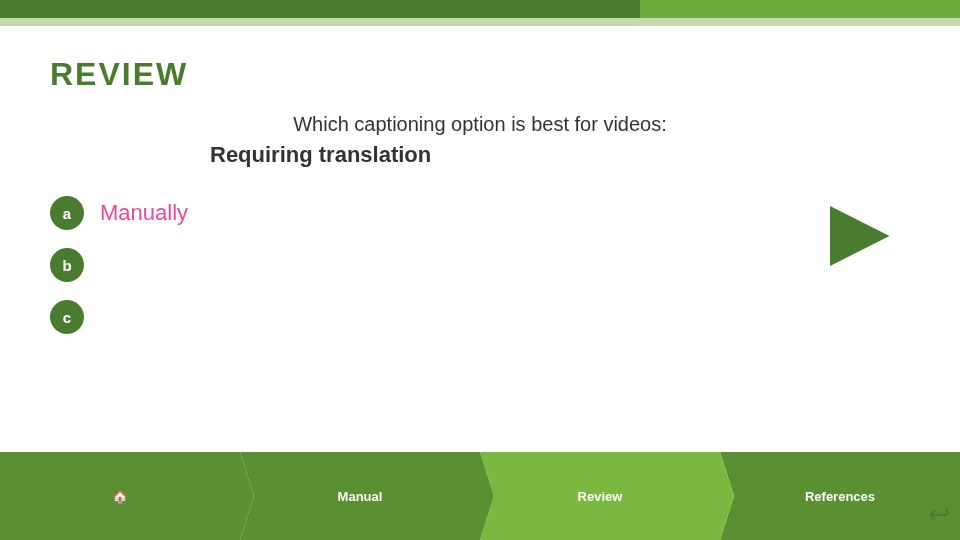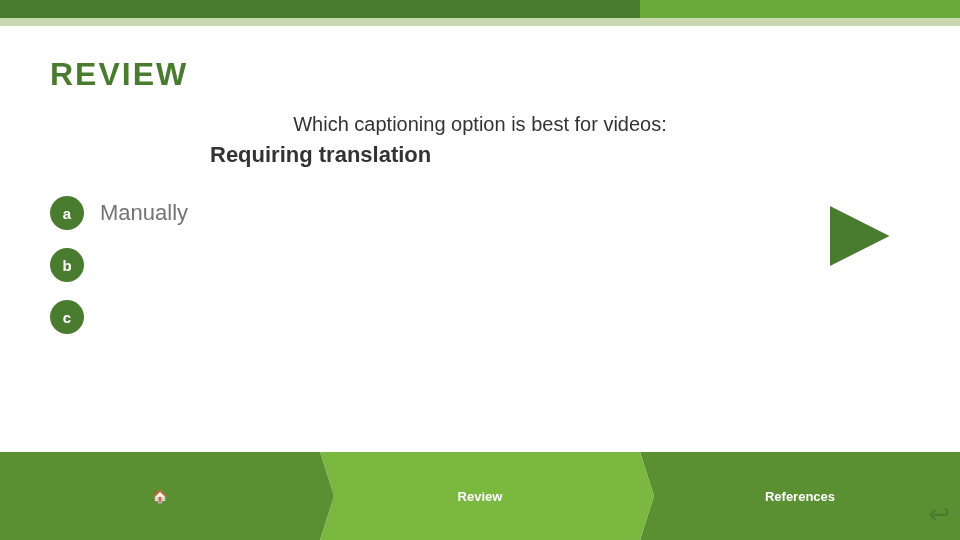--- a/index.html
+++ b/index.html
@@ -85,21 +85,21 @@
       font-weight: bold;
       display: flex;
       align-items: center;
       justify-content: center;
       margin-right: 16px;
       flex-shrink: 0;
     }
 
     .option-text {
       font-size: 22px;
-      color: #737373;
+      color: #ec4899;
     }
 
     
     .play-button {
       position: absolute;
       right: 60px;
       top: 180px;
       width: 70px;
       height: 60px;
       background: #4a7c2f;
@@ -205,20 +205,23 @@
     <div class="option-bubble">c</div>
   </div>
 
   <div class="play-button"></div>
 </div>
 
 <div class="bottom-nav">
   <div class="nav-item">
     <span>🏠</span>
   </div>
+  <div class="nav-item">
+    <span>Manual</span>
+  </div>
   <div class="nav-item active">
     <span>Review</span>
   </div>
   <div class="nav-item">
     <span>References</span>
   </div>
 </div>
 
 <div class="return-icon">↩</div>
 

